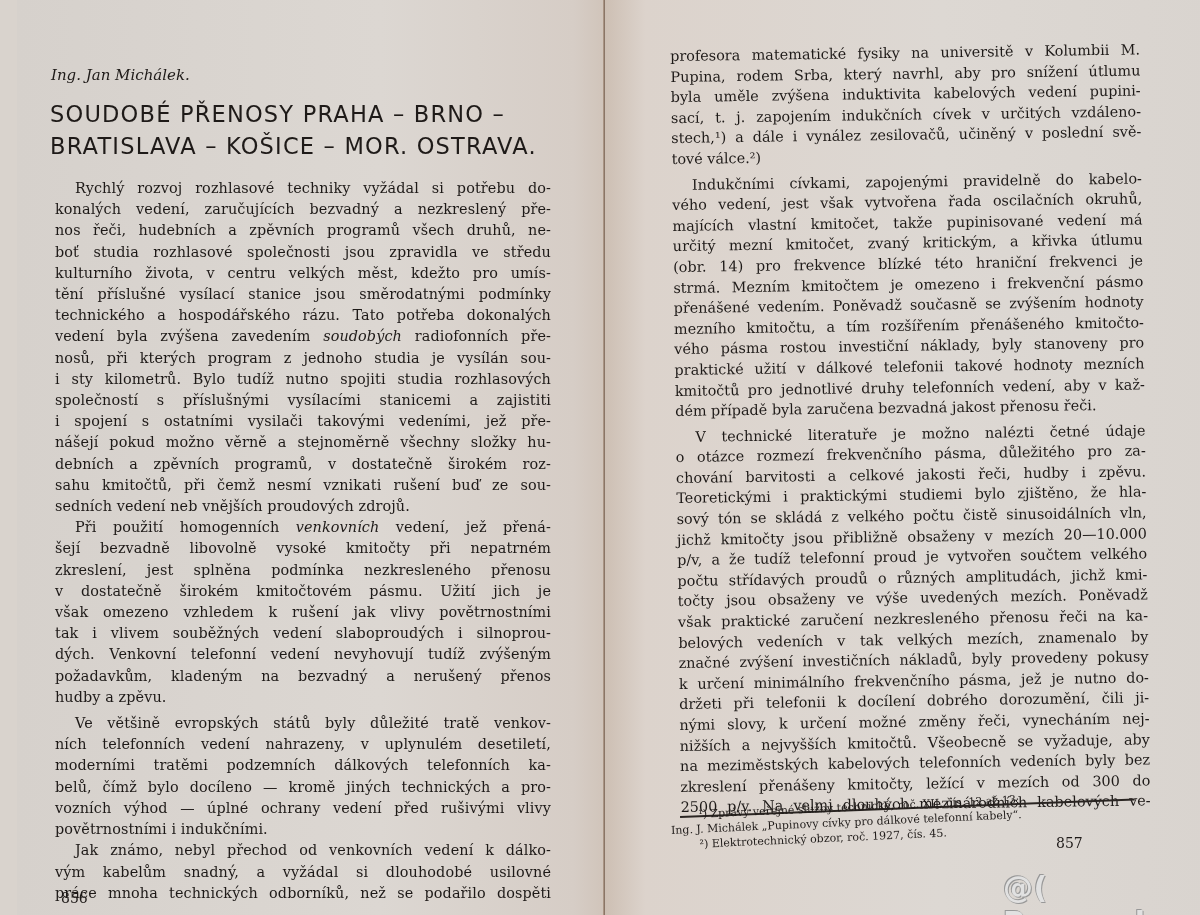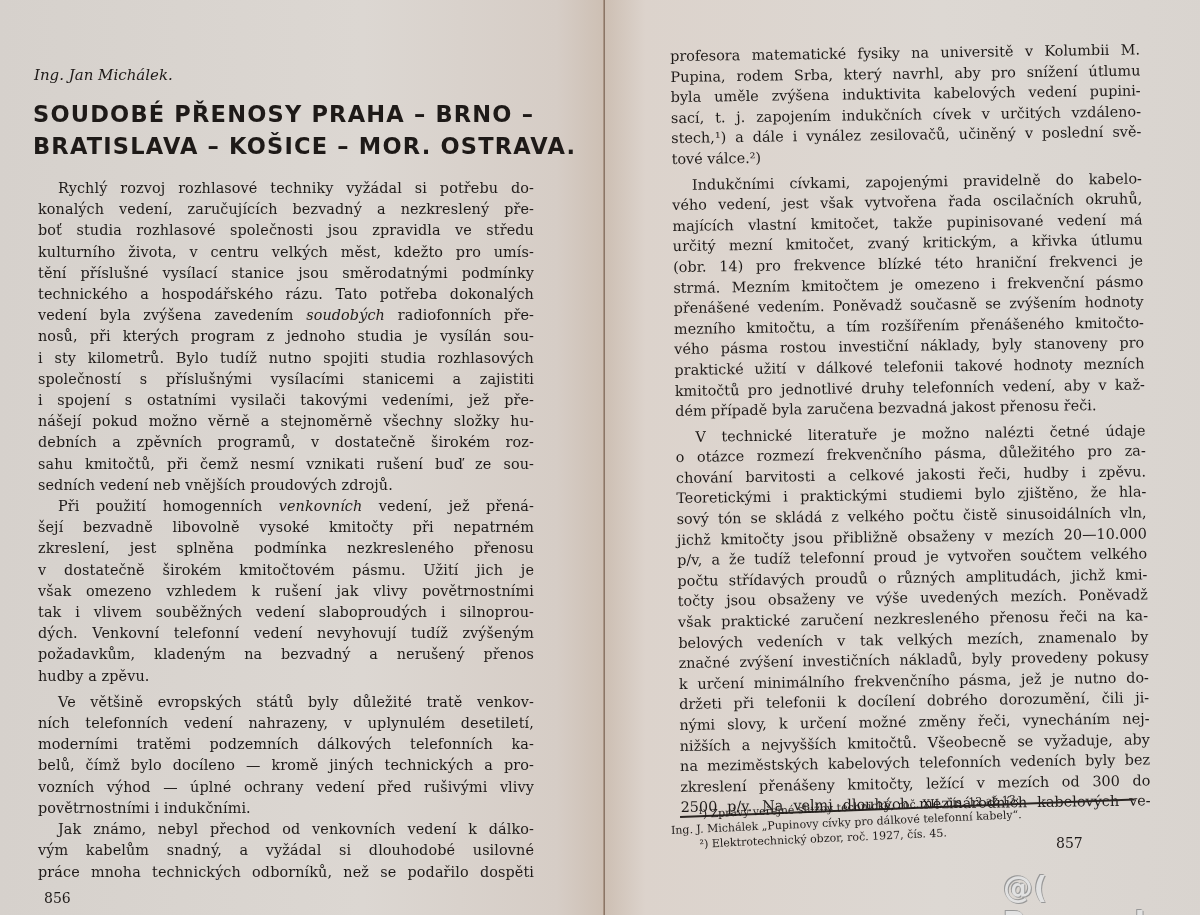--- a/index.html
+++ b/index.html
@@ -5,39 +5,39 @@
   html, body { margin: 0; padding: 0; }
   body {
     width: 1200px; height: 915px; overflow: hidden; position: relative;
     background: #d9d3cd;
     font-family: "DejaVu Serif", serif;
     color: #1e1a18;
   }
   .spread { position: absolute; inset: 0; }
   .page { position: absolute; top: 0; height: 915px; overflow: hidden; }
   .page-left {
-    left: 0; width: 605px;
+    left: 17px; width: 605px;
     background: linear-gradient(90deg, #d6d1cc 0%, #dcd7d2 60%, #d6cdc6 92%, #cdbfb3 100%);
   }
   .page-right {
     left: 605px; width: 673px;
     background: linear-gradient(90deg, #cdbfb3 0%, #dcd3cc 6%, #ddd8d3 50%, #d8d3ce 100%);
   }
   .spine {
     position: absolute; left: 603px; top: 0; width: 3px; height: 915px;
     background: linear-gradient(90deg, #b9a493, #8a7566, #c9b8a8);
   }
   .author {
     position: absolute; left: 34px; top: 66px;
     font-family: "DejaVu Serif", serif; font-style: italic; font-size: 15px;
   }
   .title {
     position: absolute; left: 33px; top: 98px; width: 520px;
     font-family: "DejaVu Sans", sans-serif; font-size: 22.5px; letter-spacing: 1.2px;
-    line-height: 32px; font-weight: 700;
+    line-height: 32px; font-weight: 400;
   }
   .body-left {
     position: absolute; left: 38px; top: 178px; width: 496px;
     font-size: 14.4px; line-height: 21.2px; text-align: justify;
     letter-spacing: 0.1px;
   }
   .body-right {
     position: absolute; left: 65px; top: 46px; width: 470px;
     font-size: 14.4px; line-height: 20.6px; text-align: justify;
     transform: rotate(-0.8deg); transform-origin: 0 0;
@@ -82,20 +82,21 @@
     <div class="title">
       <span class="line last">SOUDOBÉ PŘENOSY PRAHA – BRNO –</span>
       <span class="line last">BRATISLAVA – KOŠICE – MOR. OSTRAVA.</span>
     </div>
 
     <div class="body-left">
 
       <div>
         <span class="line indent">Rychlý rozvoj rozhlasové techniky vyžádal si potřebu do-</span>
         <span class="line">konalých vedení, zaručujících bezvadný a nezkreslený pře-</span>
+        <span class="line">nos řeči, hudebních a zpěvních programů všech druhů, ne-</span>
         <span class="line">boť studia rozhlasové společnosti jsou zpravidla ve středu</span>
         <span class="line">kulturního života, v centru velkých měst, kdežto pro umís-</span>
         <span class="line">tění příslušné vysílací stanice jsou směrodatnými podmínky</span>
         <span class="line">technického a hospodářského rázu. Tato potřeba dokonalých</span>
         <span class="line"><span>vedení byla zvýšena zavedením</span> <em>soudobých</em> <span>radiofonních pře-</span></span>
         <span class="line">nosů, při kterých program z jednoho studia je vysílán sou-</span>
         <span class="line">i sty kilometrů. Bylo tudíž nutno spojiti studia rozhlasových</span>
         <span class="line">společností s příslušnými vysílacími stanicemi a zajistiti</span>
         <span class="line">i spojení s ostatními vysilači takovými vedeními, jež pře-</span>
         <span class="line">nášejí pokud možno věrně a stejnoměrně všechny složky hu-</span>

